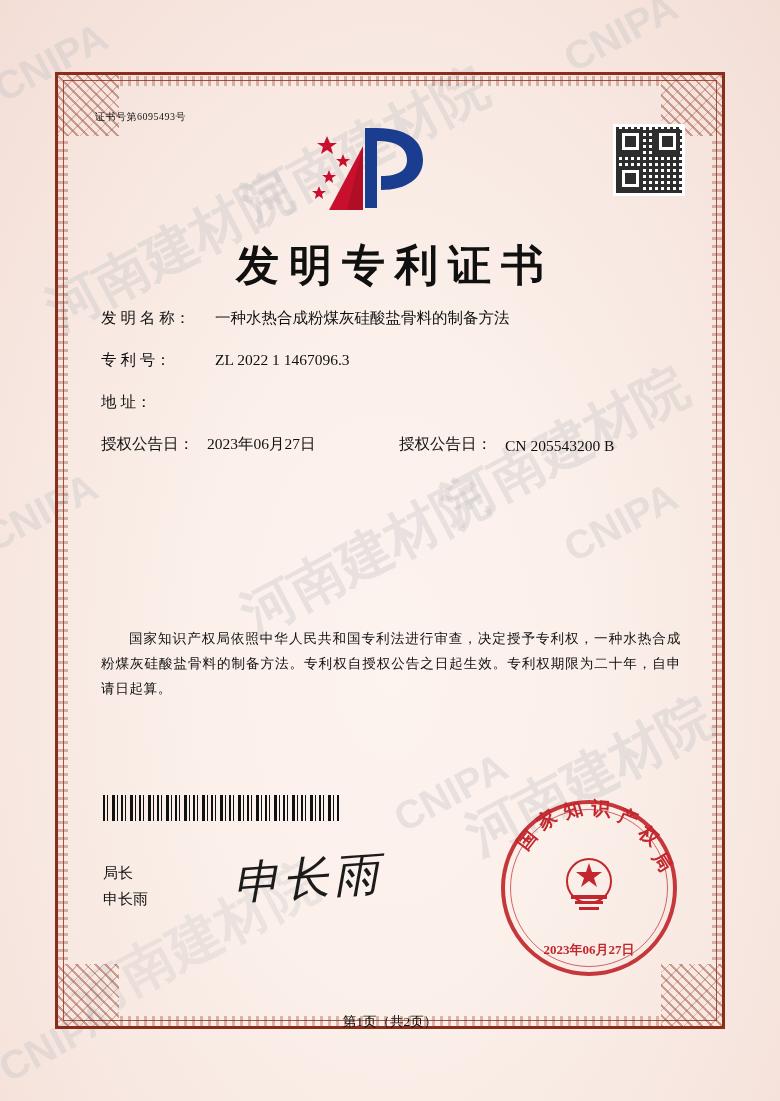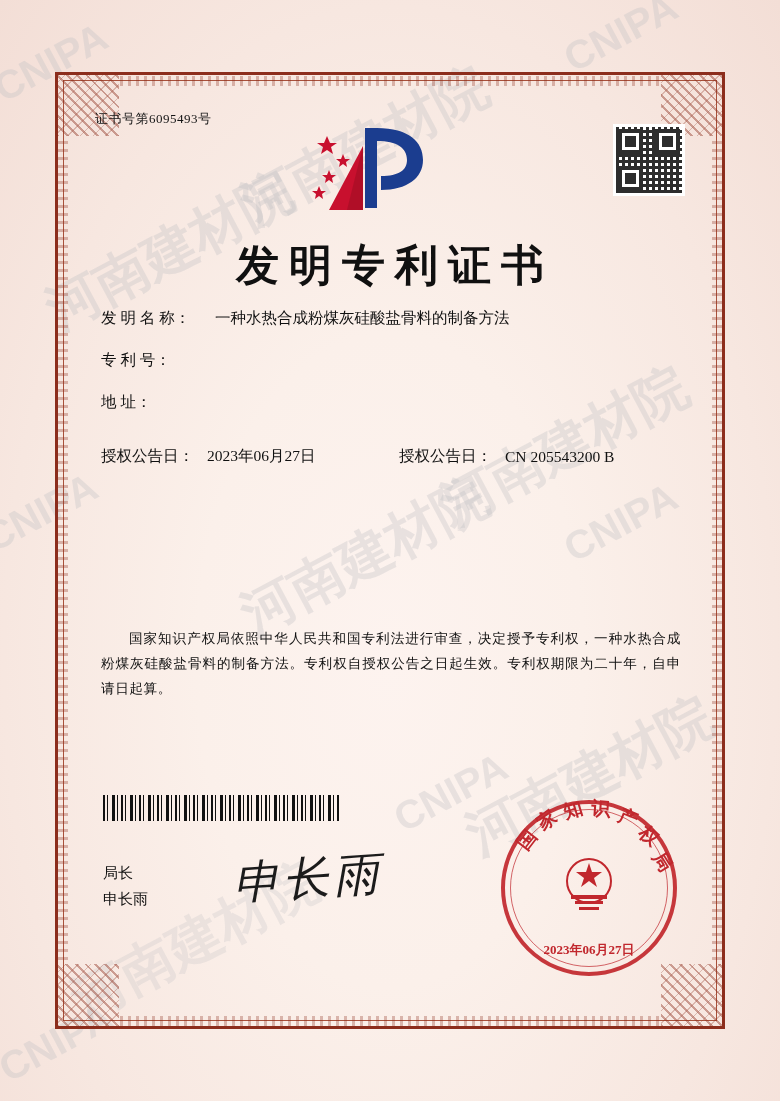--- a/index.html
+++ b/index.html
@@ -85,21 +85,21 @@
   
   .content {
     position: absolute;
     left: 95px;
     top: 110px;
     width: 590px;
     height: 890px;
   }
 
   .cert-no {
-    font-size: 13px;
+    font-size: 10px;
     color: #141414;
     letter-spacing: .5px;
   }
 
   .logo {
     position: absolute;
     left: 212px;
     top: 10px;
     width: 140px;
     height: 95px;
@@ -177,22 +177,21 @@
     margin-left: 8px;
   }
   .field-row2 {
     display: flex;
     font-size: 15.5px;
     color: #101010;
     margin-bottom: 6px;
   }
   .field-row2 .half {
     display: flex;
-    align-items: center;
-    margin-top: 12px;
+    align-items: flex-end;
   }
   .field-row2 .half:first-child { width: 298px; flex: 0 0 298px; }
   .field-row2 .lbl { width: 106px; flex: 0 0 106px; }
 
   .paras {
     position: absolute;
     left: 6px;
     top: 516px;
     width: 580px;
     font-size: 13.6px;
@@ -379,20 +378,21 @@
 
     <div class="title">发明专利证书</div>
 
     <div class="fields">
       <div class="field">
         <div class="f-label">发 明 名 称：</div>
         <div class="f-value">一种水热合成粉煤灰硅酸盐骨料的制备方法</div>
       </div>
       <div class="field">
         <div class="f-label">专 利 号：</div>
+        <div class="f-value">ZL 2022 1 1467096.3</div>
       </div>
       <div class="field">
         <div class="f-label">地 址：</div>
       </div>
 
       <div class="field-row2">
         <div class="half">
           <div class="lbl">授权公告日：</div>
           <div>2023年06月27日</div>
         </div>
@@ -432,15 +432,16 @@
           <circle cx="37" cy="30" r="22" fill="none" stroke="#c1272d" stroke-width="2"></circle>
           <polygon points="37,12 40,21 50,21 42,27 45,36 37,30 29,36 32,27 24,21 34,21" fill="#c1272d"></polygon>
           <rect x="19" y="44" width="36" height="4" fill="#c1272d"></rect>
           <rect x="23" y="50" width="28" height="3" fill="#c1272d"></rect>
           <rect x="27" y="56" width="20" height="3" fill="#c1272d"></rect>
         </svg>
       </div>
       <div class="seal-date">2023年06月27日</div>
     </div>
 
+    <div class="page-no">第1页（共2页）</div>
   </div>
 
 </div>
 
 </body></html>

